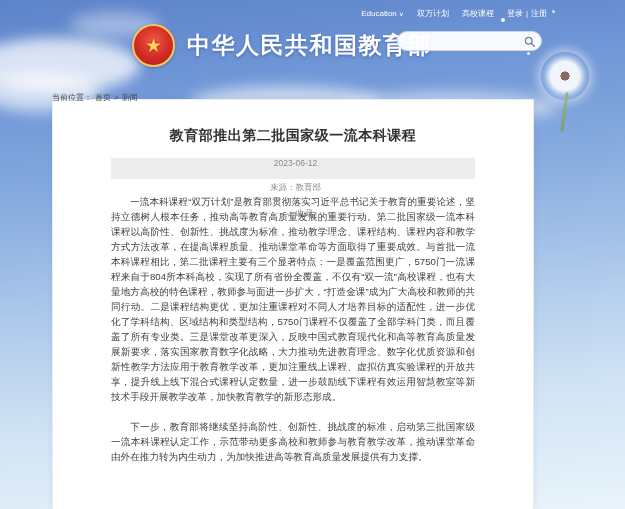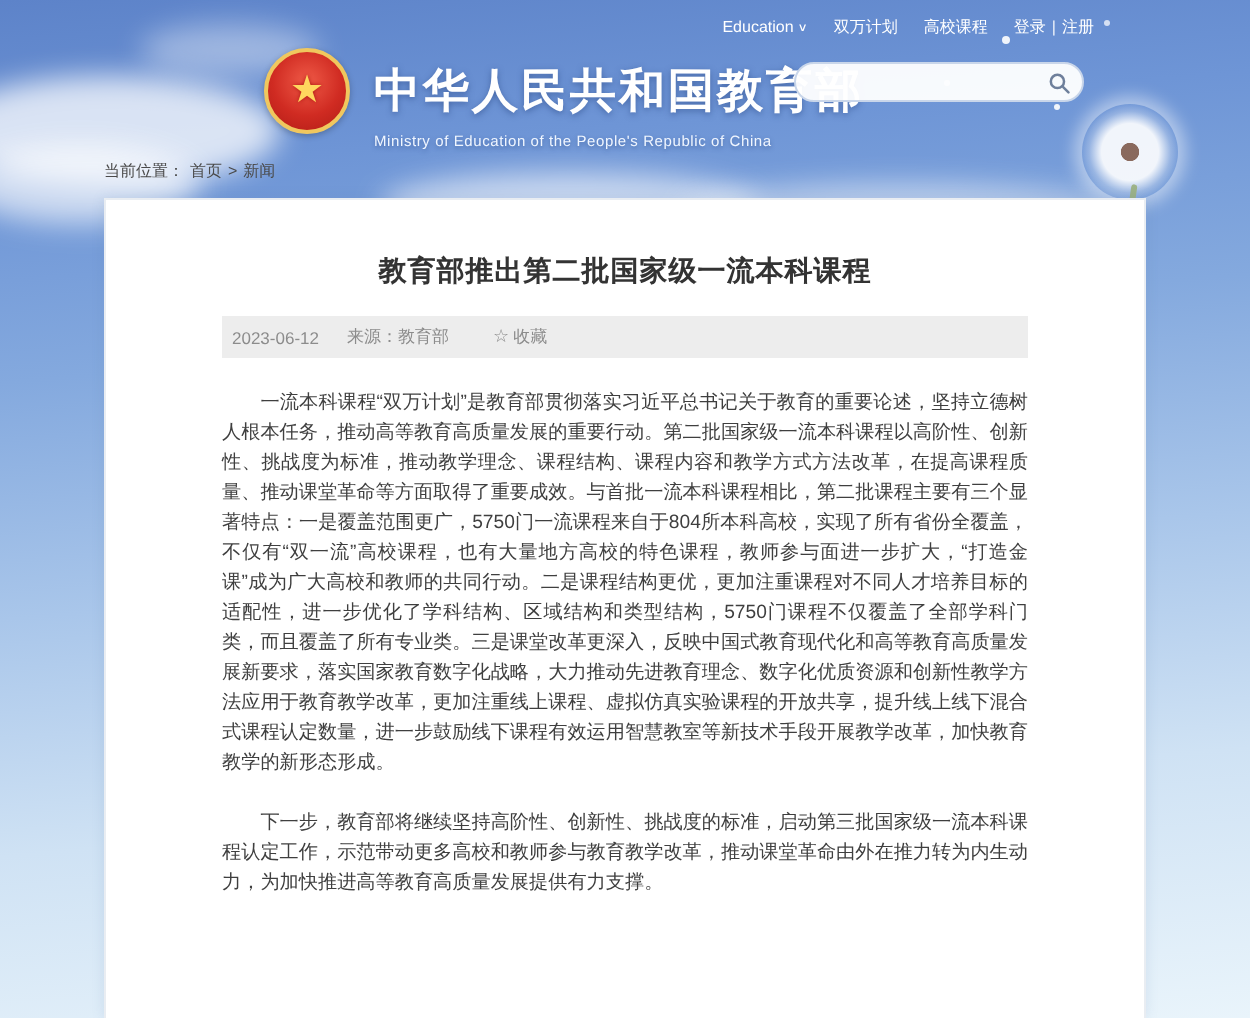--- a/index.html
+++ b/index.html
@@ -71,39 +71,39 @@
     display:flex; align-items:center; padding:0 6px 0 10px;
   }
   .search input {
     flex:1; border:none; outline:none; background:transparent;
     font-size:8px; color:#445; min-width:0;
   }
   .search .mag { width:11px; height:11px; flex:0 0 auto; cursor:pointer; display:block; }
 
   
   .breadcrumb {
-    position:absolute; left:52px; top:80px; z-index:4;
+    position:absolute; left:52px; top:92px; z-index:4;
     font-size:8px; color:#4a4a4a; display:flex; gap:3px; align-items:center;
   }
   .breadcrumb a { color:#4a4a4a; text-decoration:none; cursor:pointer; }
 
   
   .card {
-    position:absolute; left:52px; top:99px; width:521px; height:410px; z-index:3;
+    position:absolute; left:52px; top:99px; width:482px; height:410px; z-index:3;
     background:#fff; border:1px solid #e9edf2; border-bottom:none;
     box-shadow:0 0 6px rgba(90,120,170,.15);
   }
   .article-title {
     margin-top:27px; text-align:center;
     font-size:14px; font-weight:bold; color:#333; letter-spacing:.5px;
   }
   .meta {
     margin:13px 58px 0; height:21px; background:#ededed;
     display:flex; align-items:center; gap:14px;
-    font-size:8.5px; color:#8c8c8c; padding-left:5px;
+    font-size:8.5px; color:#8c8c8c; padding-left:5px;flex-direction:column;
   }
   .meta .fav { display:flex; align-items:center; gap:2px; cursor:pointer; color:#8c8c8c; margin-left:8px; }
   .meta .fav .star-o { font-size:9px; line-height:1; }
   .article-body { margin:15px 58px 0; }
   .article-body p {
     font-size:9.6px; line-height:15px; color:#3f3f3f;
     text-align:justify; text-indent:2em; margin-bottom:15px;
     font-family:"Liberation Sans","DejaVu Sans",sans-serif;
   }
 </style>
@@ -134,21 +134,20 @@
     <a>登录</a><span class="sep">|</span><a>注册</a>
   </span>
 </div>
 
 <div class="masthead">
   <div class="emblem">
     <span class="star">★</span>
   </div>
   <div class="mast-text">
     <div class="site-title">中华人民共和国教育部</div>
-    <div class="site-subtitle">Ministry of Education of the People's Republic of China</div>
   </div>
 </div>
 
 <div class="search">
   <input type="text" placeholder="" style="">
   <svg class="mag" viewBox="0 0 14 14">
     <circle cx="6" cy="6" r="4.2" fill="none" stroke="#6e7f9b" stroke-width="1.6"></circle>
     <line x1="9.2" y1="9.2" x2="13" y2="13" stroke="#6e7f9b" stroke-width="1.6" stroke-linecap="round"></line>
   </svg>
 </div>

